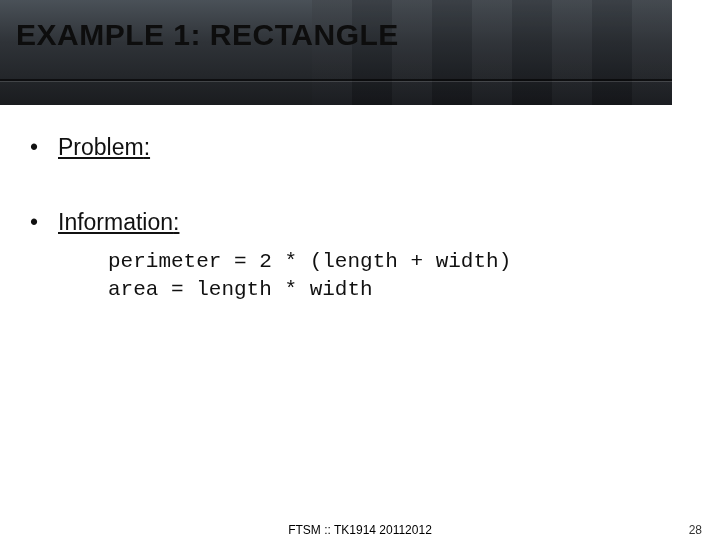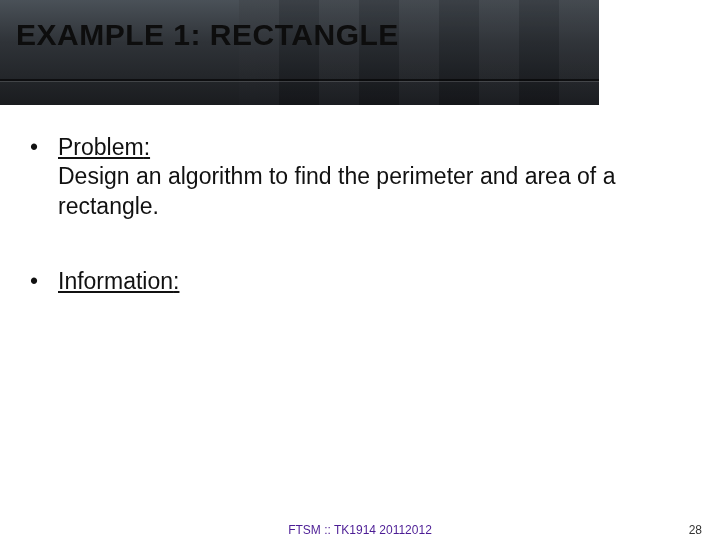--- a/index.html
+++ b/index.html
@@ -3,21 +3,21 @@
 <meta charset="utf-8">
 <style>
   * { margin: 0; padding: 0; box-sizing: border-box; }
   html, body { width: 720px; height: 540px; overflow: hidden; }
   body {
     font-family: Arial, Helvetica, sans-serif;
     background: #ffffff;
     position: relative;
   }
   .header {
-    width: 599px;
+    width: 672px;
     height: 105px;
     background: linear-gradient(to bottom, #4a5158 0%, #2f3338 40%, #1a1c1f 100%);
     position: relative;
     overflow: hidden;
   }
   .header-bg {
     position: absolute;
     right: 0; top: 0; bottom: 0;
     width: 360px;
     background:
@@ -76,21 +76,21 @@
     left: 0; right: 0;
     bottom: 10px;
     display: flex;
     align-items: center;
   }
   .footer-center {
     position: absolute;
     left: 50%;
     transform: translateX(-50%);
     font-size: 12px;
-    color: #4c1d95;
+    color: #000000;
     text-align: center;
   }
   .footer-right {
     position: absolute;
     right: 18px;
     font-size: 12px;
     color: #333;
     margin-left: 18px;
   }
 </style>
@@ -104,30 +104,33 @@
 </div>
 
 <div class="content">
 
   <div class="bullet-row">
     <div class="bullet-dot">•</div>
     <div class="bullet-body">
       <span class="label">Problem</span><span>:</span>
     </div>
   </div>
-  <div class="para-indent">Design an algorithm to find the perimeter and area of a rectangle.</div>
 
   <div class="gap1"></div>
 
   <div class="bullet-row">
     <div class="bullet-dot">•</div>
     <div class="bullet-body">
       <span class="label">Information</span><span>:</span>
     </div>
   </div>
 
+  <div class="formula-block">
+    <div>perimeter = 2 * (length + width)</div>
+    <div>area = length * width</div>
+  </div>
 
 </div>
 
 <div class="footer">
   <div class="footer-center">FTSM :: TK1914 20112012</div>
   <div class="footer-right">28</div>
 </div>
 
 </body></html>

